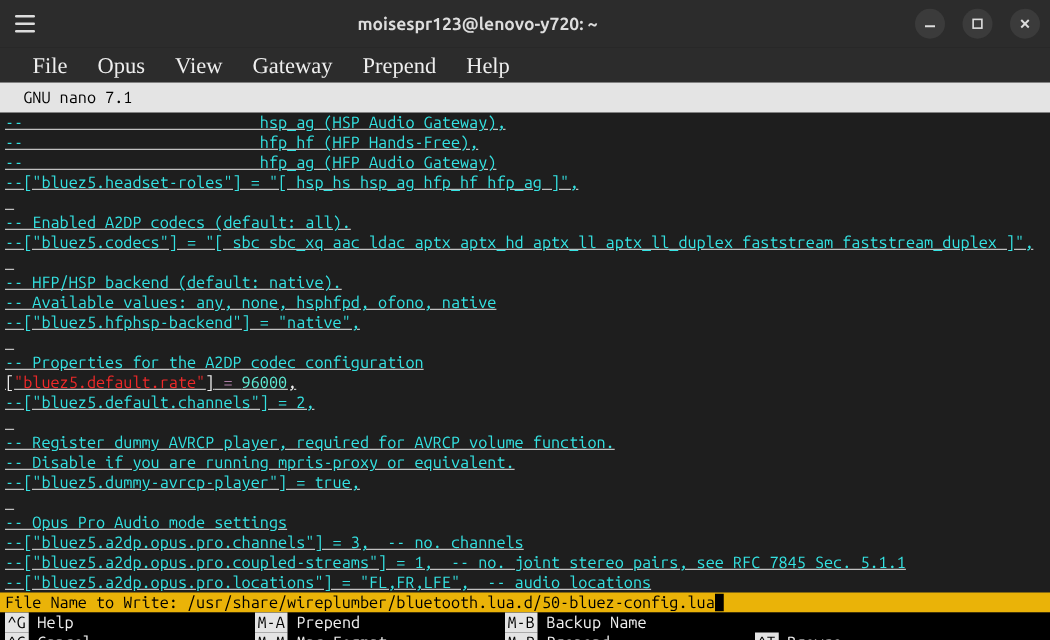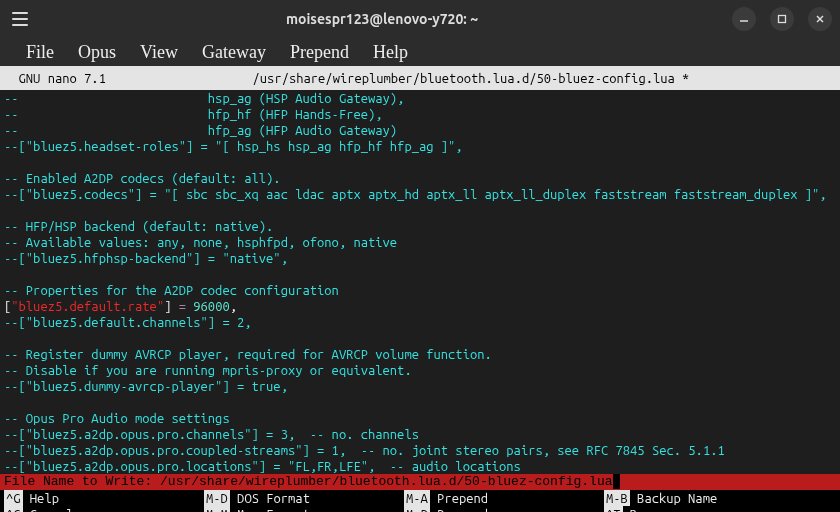--- a/index.html
+++ b/index.html
@@ -9,27 +9,27 @@
   .hamburger div { height: 2px; background: #ddd; border-radius: 1px; }
   .title { flex: 1; text-align: center; font-family: Ubuntu, sans-serif; font-weight: bold; font-size: 14px; }
   .winbtns { display: flex; gap: 14px; }
   .winbtn { width: 24px; height: 24px; border-radius: 50%; background: #3b3b3b; display: flex; align-items: center; justify-content: center; cursor: pointer; color: #ddd; font-size: 11px; }
   .menubar { height: 28px; background: #2c2c2c; display: flex; align-items: center; padding: 0 16px; gap: 4px; color: #eee; font-family: Liberation Serif, serif; font-size: 18px; }
   .menuitem { padding: 3px 10px; cursor: pointer; }
   .term { background: #1e1e1e; color: #c0c0c0; font-size: 13px; line-height: 16px; padding: 0; }
   .headerline { background: #e4e4e4; color: #000; display: flex; padding: 4px 4px; }
   .hl-left { white-space: pre; }
   .hl-mid { flex: 1; text-align: center; white-space: pre; }
-  .codearea { padding: 0 4px; white-space: pre; }
+  .codearea { padding: 0 4px; white-space: pre; text-decoration: underline; }
   .c-comment { color: #34e2e2; }
   .c-white { color: #eeeeee; }
   .c-str { color: #ef2929; }
   .c-num { color: #5eead4; }
   .c-op { color: #ad7fa8; }
-  .promptline { background: #b91c1c; color: #000; padding: 0 4px; white-space: pre; font-family: Liberation Mono, monospace; }
+  .promptline { background: #eab308; color: #000; padding: 0 4px; white-space: pre; }
   .helpbar { background: #000; color: #eee; padding: 0 4px; }
   .helprow { display: flex; }
   .helpcell { width: 200px; display: flex; white-space: pre; }
   .key { background: #e4e4e4; color: #000; padding: 0 2px; }
 </style>
 </head>
 <body>
 
 <div class="titlebar">
   <div class="hamburger">
@@ -63,28 +63,26 @@
   <div class="menuitem">Opus</div>
   <div class="menuitem">View</div>
   <div class="menuitem">Gateway</div>
   <div class="menuitem">Prepend</div>
   <div class="menuitem">Help</div>
 </div>
 
 <div class="term">
   <div class="headerline">
     <span class="hl-left">  GNU nano 7.1</span>
-    <span class="hl-mid">/usr/share/wireplumber/bluetooth.lua.d/50-bluez-config.lua *</span>
   </div>
   <div class="codearea" id="codearea"><div class="c-comment">--                          hsp_ag (HSP Audio Gateway),</div><div class="c-comment">--                          hfp_hf (HFP Hands-Free),</div><div class="c-comment">--                          hfp_ag (HFP Audio Gateway)</div><div class="c-comment">--["bluez5.headset-roles"] = "[ hsp_hs hsp_ag hfp_hf hfp_ag ]",</div><div>&nbsp;</div><div class="c-comment">-- Enabled A2DP codecs (default: all).</div><div class="c-comment">--["bluez5.codecs"] = "[ sbc sbc_xq aac ldac aptx aptx_hd aptx_ll aptx_ll_duplex faststream faststream_duplex ]",</div><div>&nbsp;</div><div class="c-comment">-- HFP/HSP backend (default: native).</div><div class="c-comment">-- Available values: any, none, hsphfpd, ofono, native</div><div class="c-comment">--["bluez5.hfphsp-backend"] = "native",</div><div>&nbsp;</div><div class="c-comment">-- Properties for the A2DP codec configuration</div><div><span class="c-white">[</span><span class="c-str">"bluez5.default.rate"</span><span class="c-white">]</span><span class="c-op"> = </span><span class="c-num">96000</span><span class="c-white">,</span></div><div class="c-comment">--["bluez5.default.channels"] = 2,</div><div>&nbsp;</div><div class="c-comment">-- Register dummy AVRCP player, required for AVRCP volume function.</div><div class="c-comment">-- Disable if you are running mpris-proxy or equivalent.</div><div class="c-comment">--["bluez5.dummy-avrcp-player"] = true,</div><div>&nbsp;</div><div class="c-comment">-- Opus Pro Audio mode settings</div><div class="c-comment">--["bluez5.a2dp.opus.pro.channels"] = 3,  -- no. channels</div><div class="c-comment">--["bluez5.a2dp.opus.pro.coupled-streams"] = 1,  -- no. joint stereo pairs, see RFC 7845 Sec. 5.1.1</div><div class="c-comment">--["bluez5.a2dp.opus.pro.locations"] = "FL,FR,LFE",  -- audio locations</div></div>
   <div class="promptline"><span>File Name to Write: /usr/share/wireplumber/bluetooth.lua.d/50-bluez-config.lua</span><span style="background:#000;color:#e4e4e4;"> </span>                                    </div>
   <div class="helpbar" id="helpbar">
       <div class="helprow">
         <div class="helpcell"><span class="key">^G</span><span> Help</span></div>
-        <div class="helpcell"><span class="key">M-D</span><span> DOS Format</span></div>
         <div class="helpcell"><span class="key">M-A</span><span> Prepend</span></div>
         <div class="helpcell"><span class="key">M-B</span><span> Backup Name</span></div>
       </div>
       <div class="helprow">
         <div class="helpcell"><span class="key">^C</span><span> Cancel</span></div>
         <div class="helpcell"><span class="key">M-M</span><span> Mac Format</span></div>
         <div class="helpcell"><span class="key">M-P</span><span> Prepend</span></div>
         <div class="helpcell"><span class="key">^T</span><span> Browse</span></div>
       </div>
     </div>

